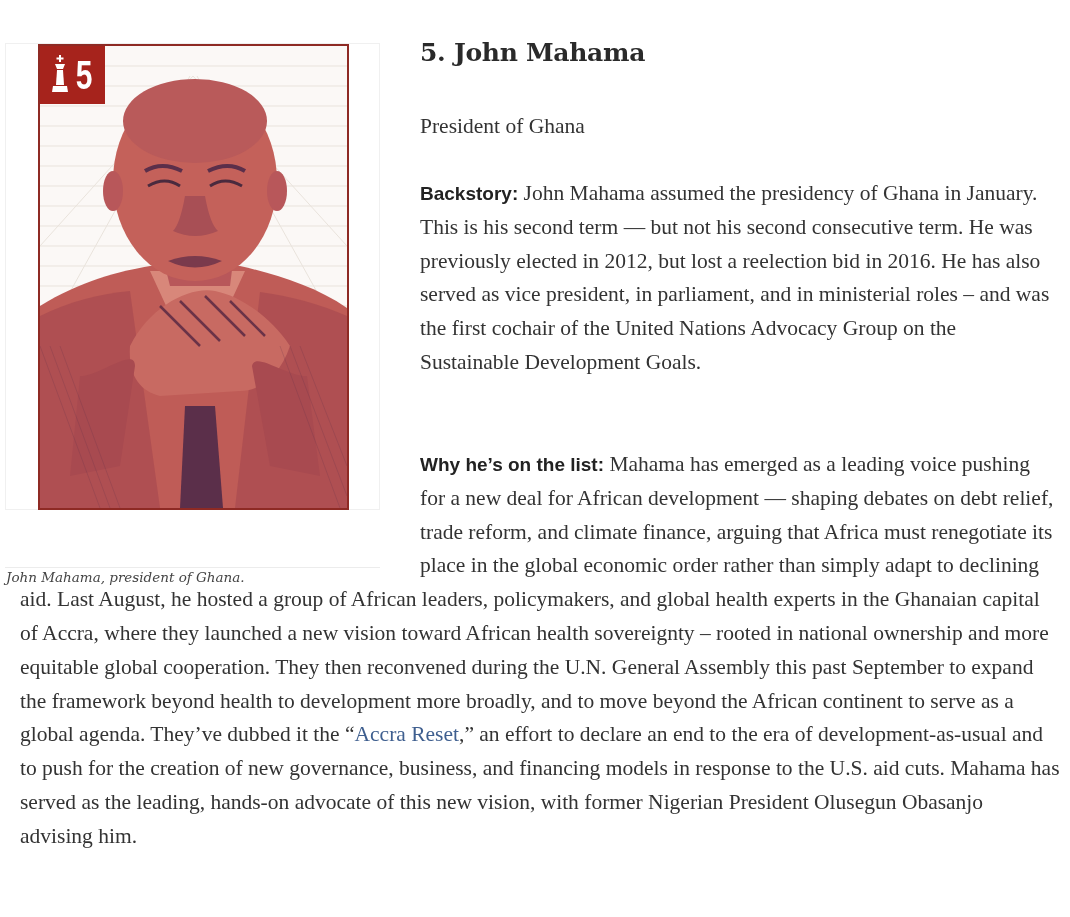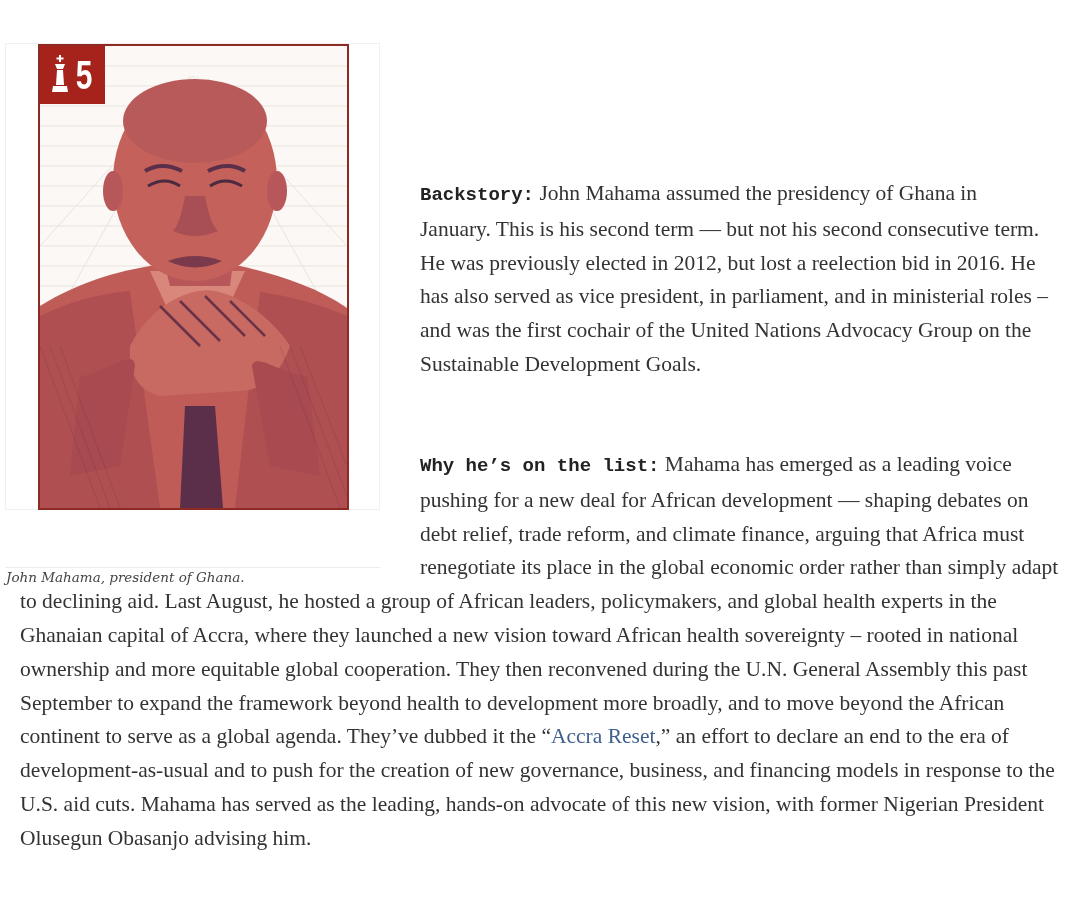--- a/index.html
+++ b/index.html
@@ -45,21 +45,21 @@
   }
   .subtitle {
     position: absolute; left: 420px; top: 114px; margin: 0;
     font-family: "Liberation Serif", serif; font-size: 21.5px; color: #333;
   }
 
   .body-text {
     font-family: "Liberation Serif", serif; font-size: 21.5px; line-height: 33.8px;
     color: #333; margin: 0;
   }
-  .body-text b { color: #222; font-family: Liberation Mono, monospace; font-size: 19px; }
+  .body-text b { color: #222; font-family: Liberation Sans, sans-serif; font-size: 19px; }
   .para-backstory {
     position: absolute; left: 420px; top: 177px; width: 630px;
   }
   .para-why {
     position: absolute; left: 0; top: 448px; width: 1070px;
   }
   .para-why .float-spacer {
     float: left; width: 420px; height: 117px;
   }
   .para-why p { padding-left: 5px; padding-right: 10px; }
@@ -143,20 +143,22 @@
           <path d="M2 31 L16 31 L17 37 L1 37 Z" fill="#fff"></path>
         </svg>
         <span class="rank-number">5</span>
       </div>
     </div>
   </figure>
 
   <div class="caption">John Mahama, president of Ghana.</div>
   <div class="caption-rule"></div>
 
+  <h2 class="title">5. John Mahama</h2>
+  <p class="subtitle">President of Ghana</p>
 
   <div class="para-backstory">
     <p class="body-text">
       <b>Backstory:</b><span> John Mahama assumed the presidency of Ghana in January. This is his second term — but not his second consecutive term. He was previously elected in 2012, but lost a reelection bid in 2016. He has also served as vice president, in parliament, and in ministerial roles – and was the first cochair of the United Nations Advocacy Group on the Sustainable Development Goals.</span>
     </p>
   </div>
 
   <div class="para-why">
     <div class="float-spacer"></div>
     <p class="body-text" style="padding-left:20px;">

